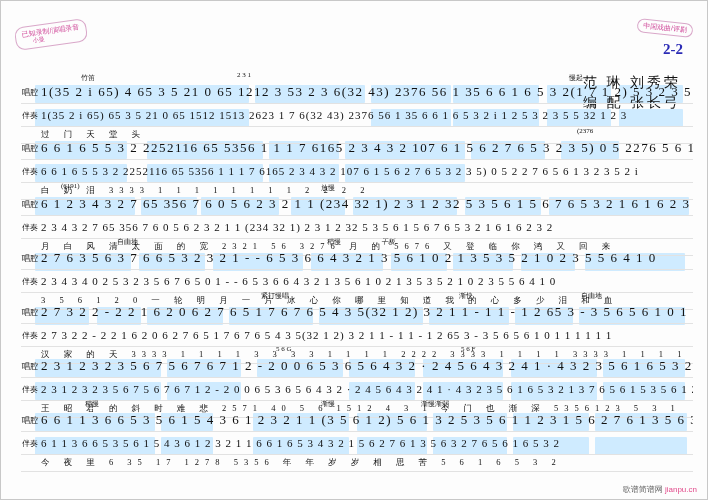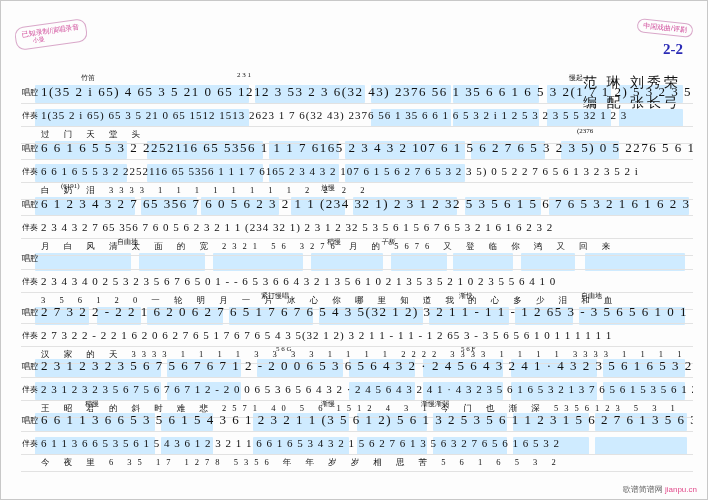--- a/index.html
+++ b/index.html
@@ -254,20 +254,21 @@
           <div class="labelcell"></div>
           <div class="lyrics">   月   白   风   清     太  面  的   宽               2321  56                      3276   月 的     5676       又  登  临          你   鸿  又  回  来</div>
         </div>
       </div>
       <div class="system" style="top: 246px;">
         <div class="annot" style="left: 96px; top: -10px;">自由地</div>
         <div class="annot" style="left: 306px; top: -10px;">稍慢</div>
         <div class="annot" style="left: 360px; top: -10px; font-style: italic;">干板</div>
         <div class="staffline" style="--h: 22px; height: 22px;">
           <div class="labelcell">唱腔</div>
+          <div class="notes">2 7 6 3 5 6   3 7 6 6  5 3 2 3 2      1  -      -  6  5 3     6  6 4 3    2 1 3 5  6  1  0    2 1 3    5 3 5  2 1   0 2 3 5 5  6  4 1  0</div>
         </div>
         <div class="staffline" style="--h: 22px; height: 22px;">
           <div class="labelcell">伴奏</div>
           <div class="notes small">2 3 4 3  4 0     2 5  3 2 3 5   6  7  6  5  0    1  -      -   6 5 3      6  6 4 3   2 1 3 5  6  1  0   2 1 3   5 3 5 2 1   0 2 3 5 5  6 4 1  0</div>
         </div>
         <div class="staffline" style="--h: 16px; height: 16px;">
           <div class="labelcell"></div>
           <div class="lyrics"> 3 5 6 1  2 0     一   轮   明  月             一  片  冰  心       你  哪  里   知  道  我  的  心        多   少    泪   和    血</div>
         </div>
       </div>

